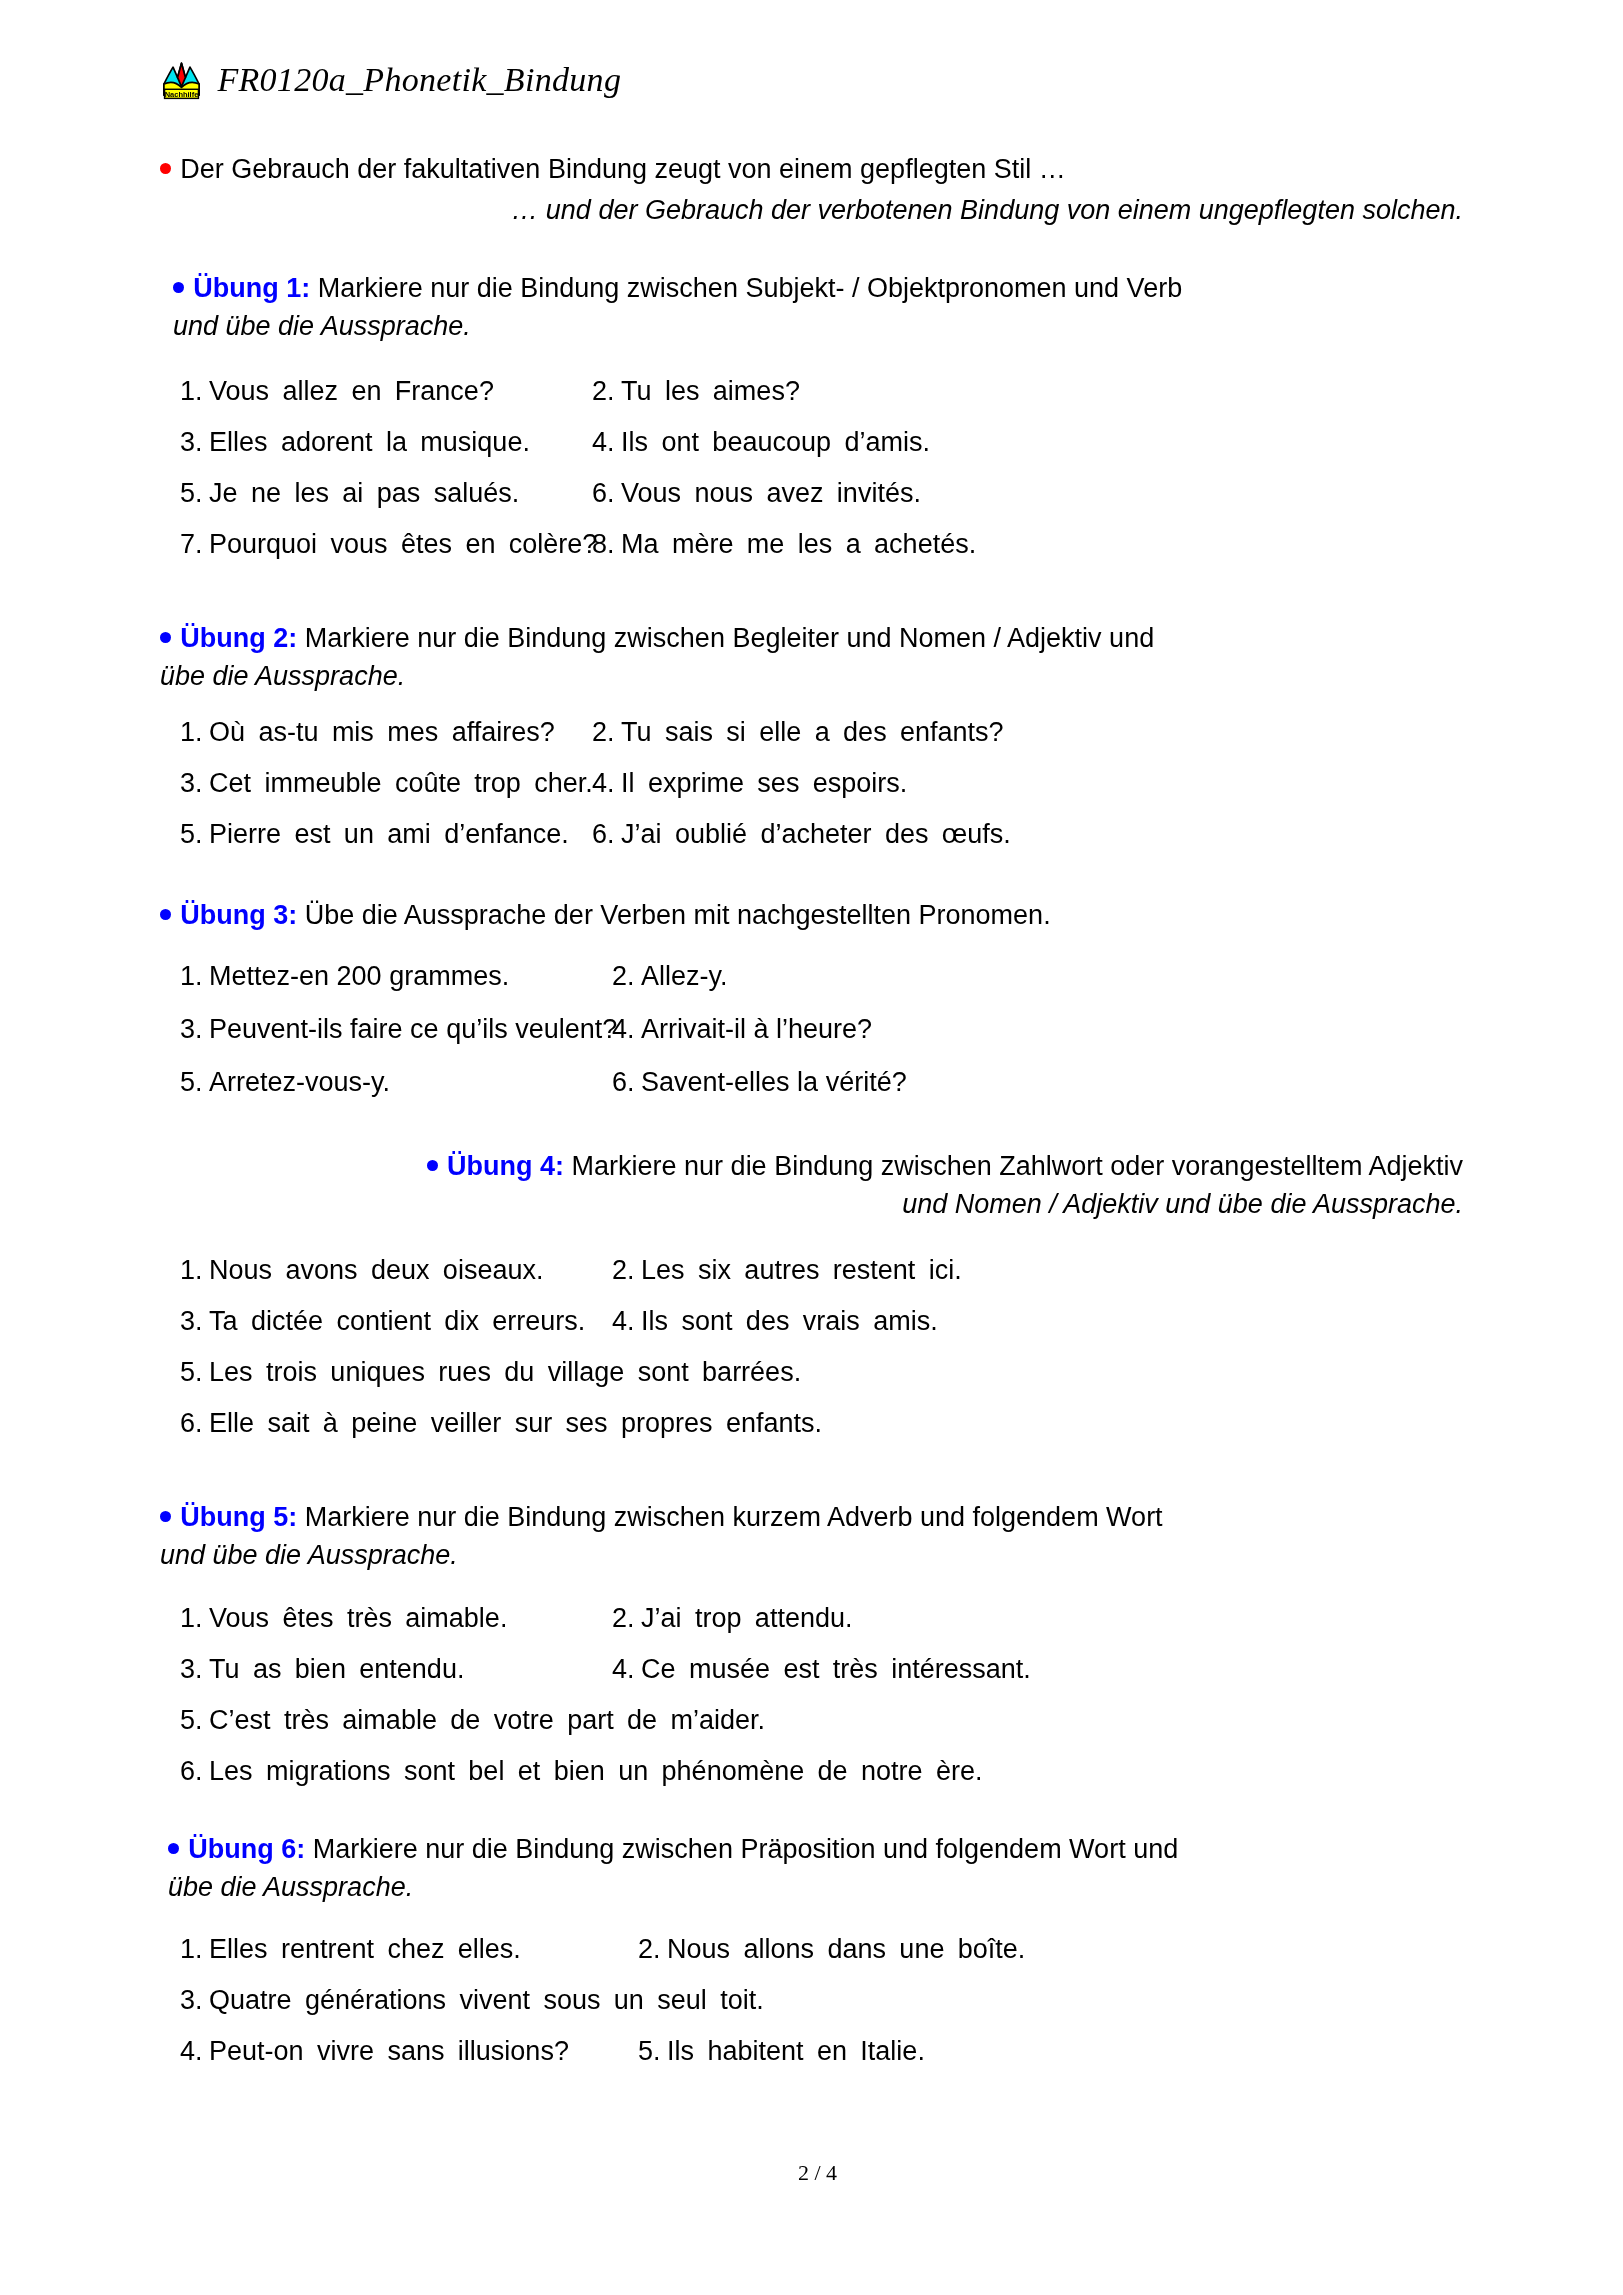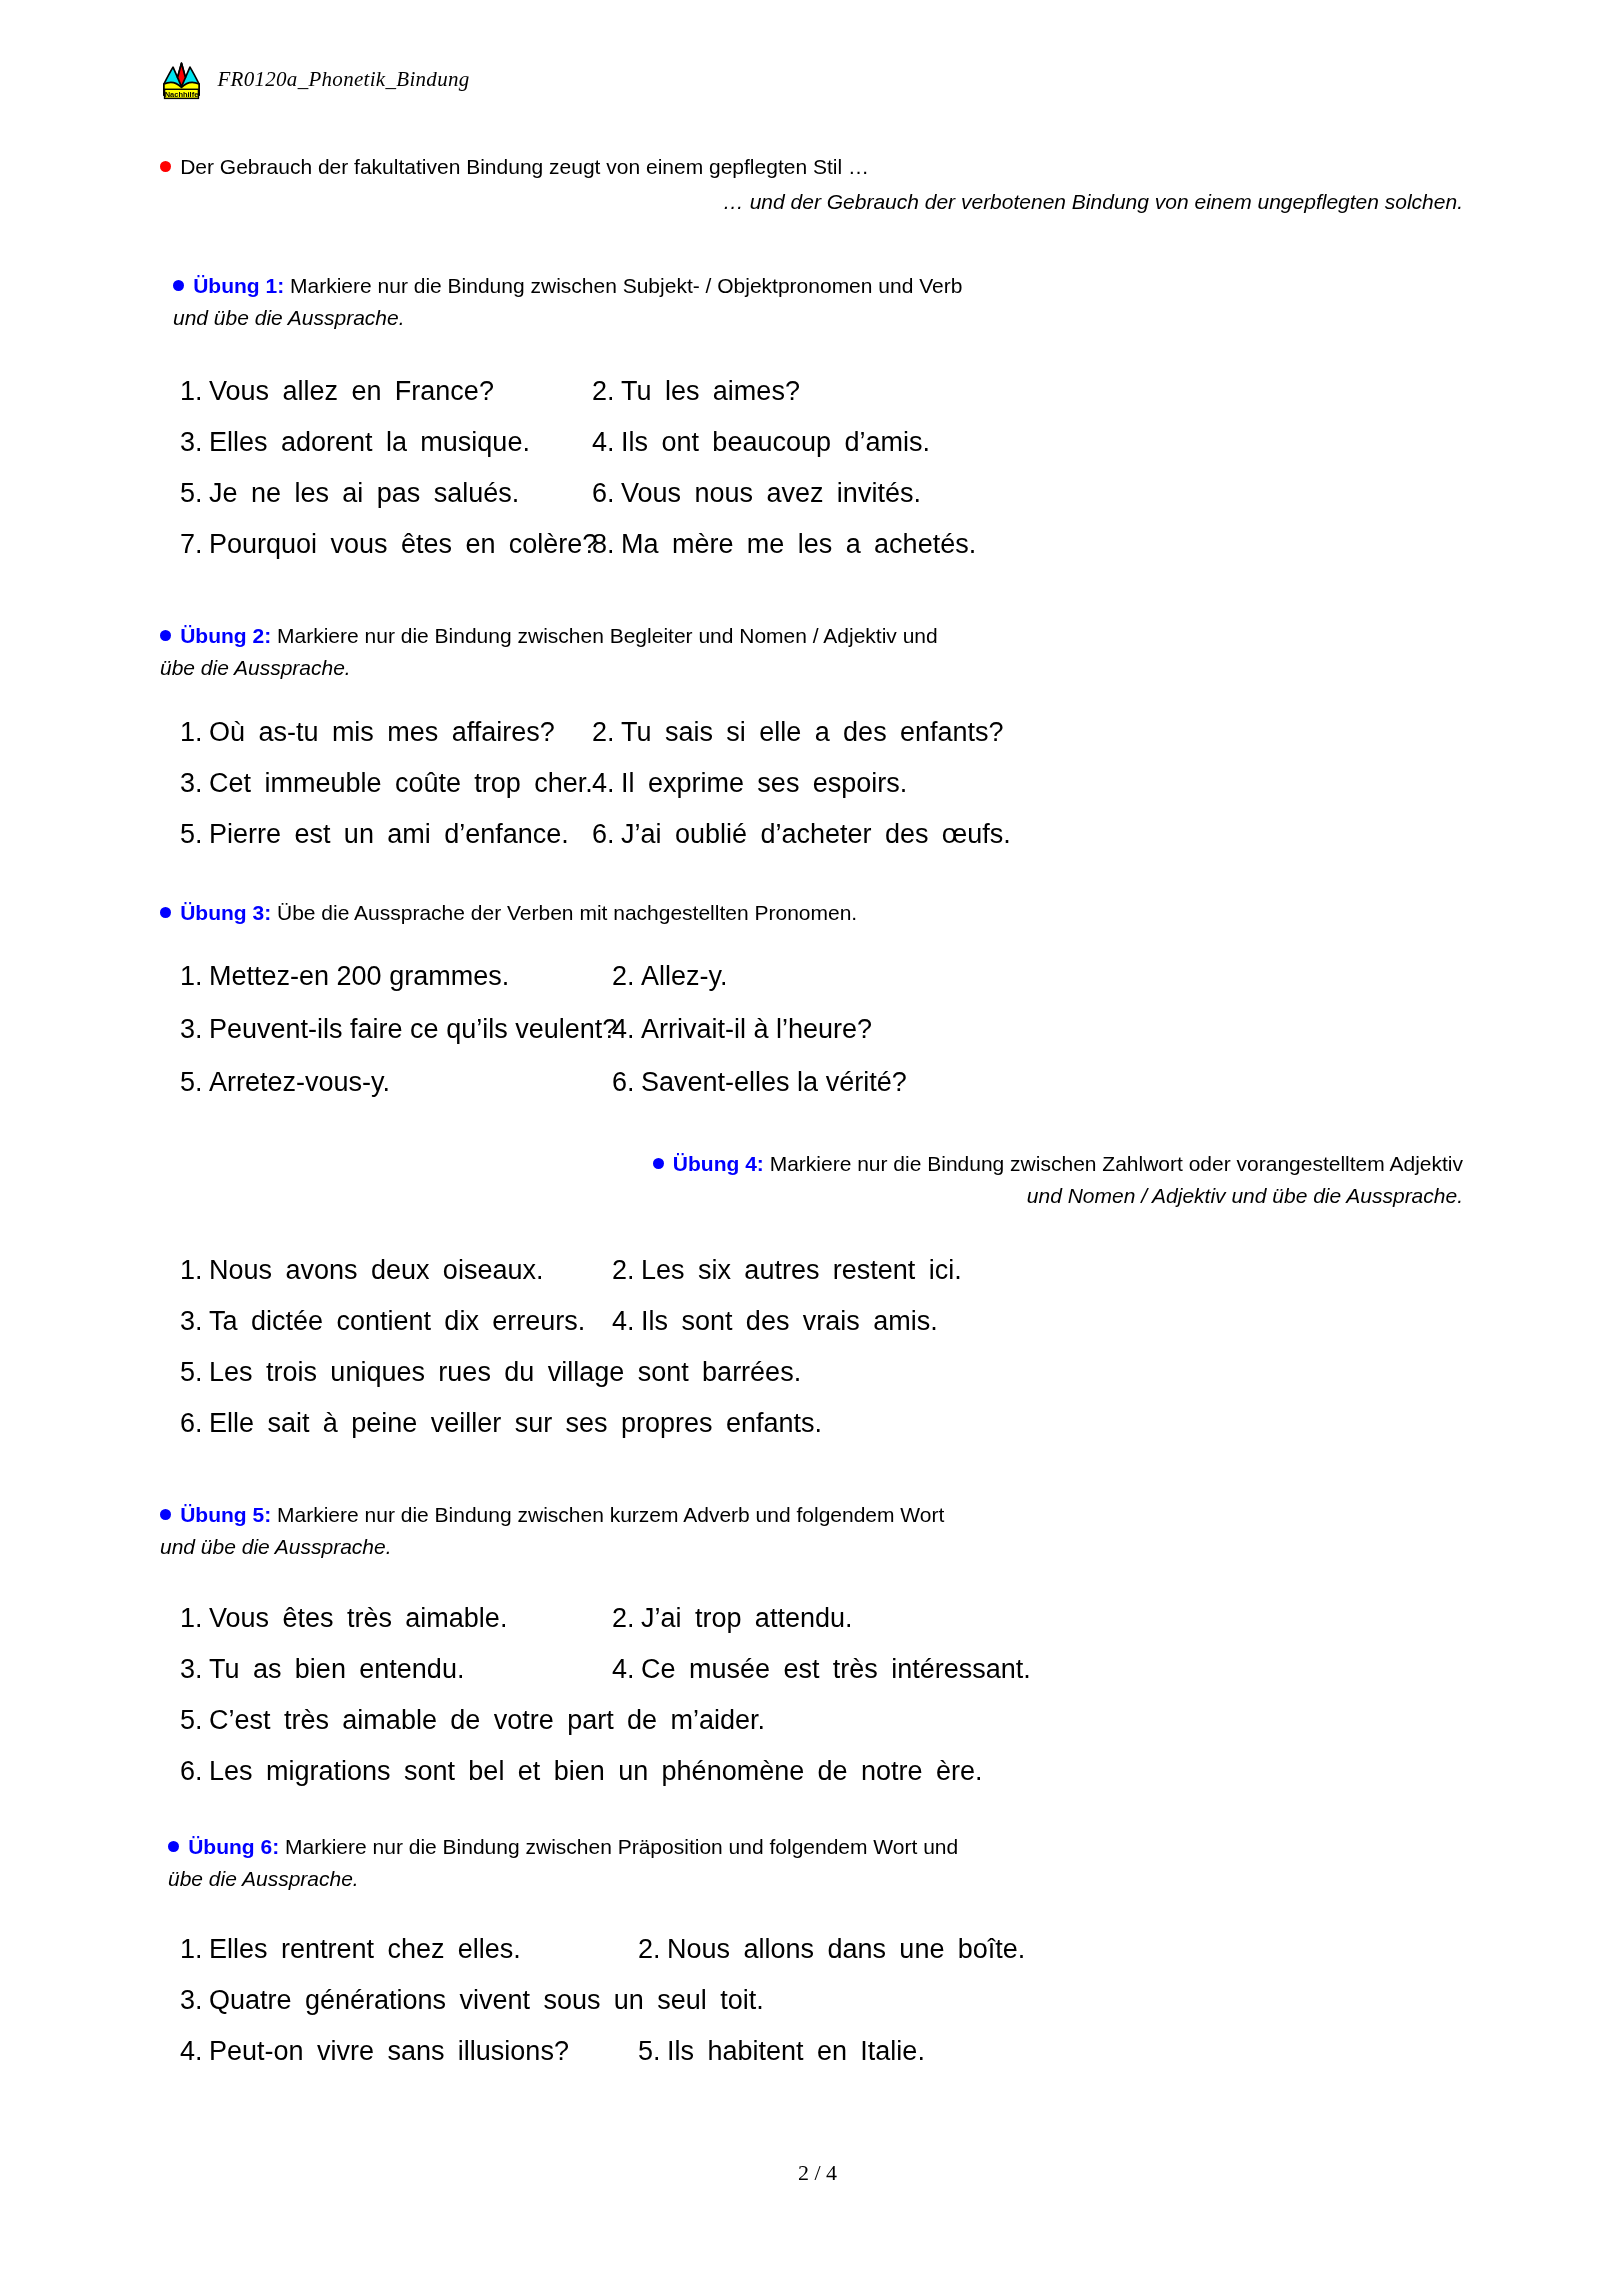--- a/index.html
+++ b/index.html
@@ -36,35 +36,35 @@
   .logo {
     width: 43px;
     height: 43px;
     position: relative;
     flex: 0 0 auto;
   }
   .logo svg { display: block; }
   .doc-title {
     font-family: "Liberation Serif", serif;
     font-style: italic;
-    font-size: 21px;
+    font-size: 34px;
     letter-spacing: 0.3px;
     color: #000000;
     white-space: nowrap;
   }
 
   
   .block {
     position: absolute;
     left: 160px;
     width: 1303px;
   }
 
   .para {
-    font-size: 21px;
+    font-size: 27px;
     line-height: 1.0;
     font-family: "Liberation Sans", sans-serif;
     font-stretch: condensed;
     color: #000000;
   }
   .para.justified {
     text-align: justify;
     text-align-last: left;
   }
   .para.italic { font-style: italic; }

